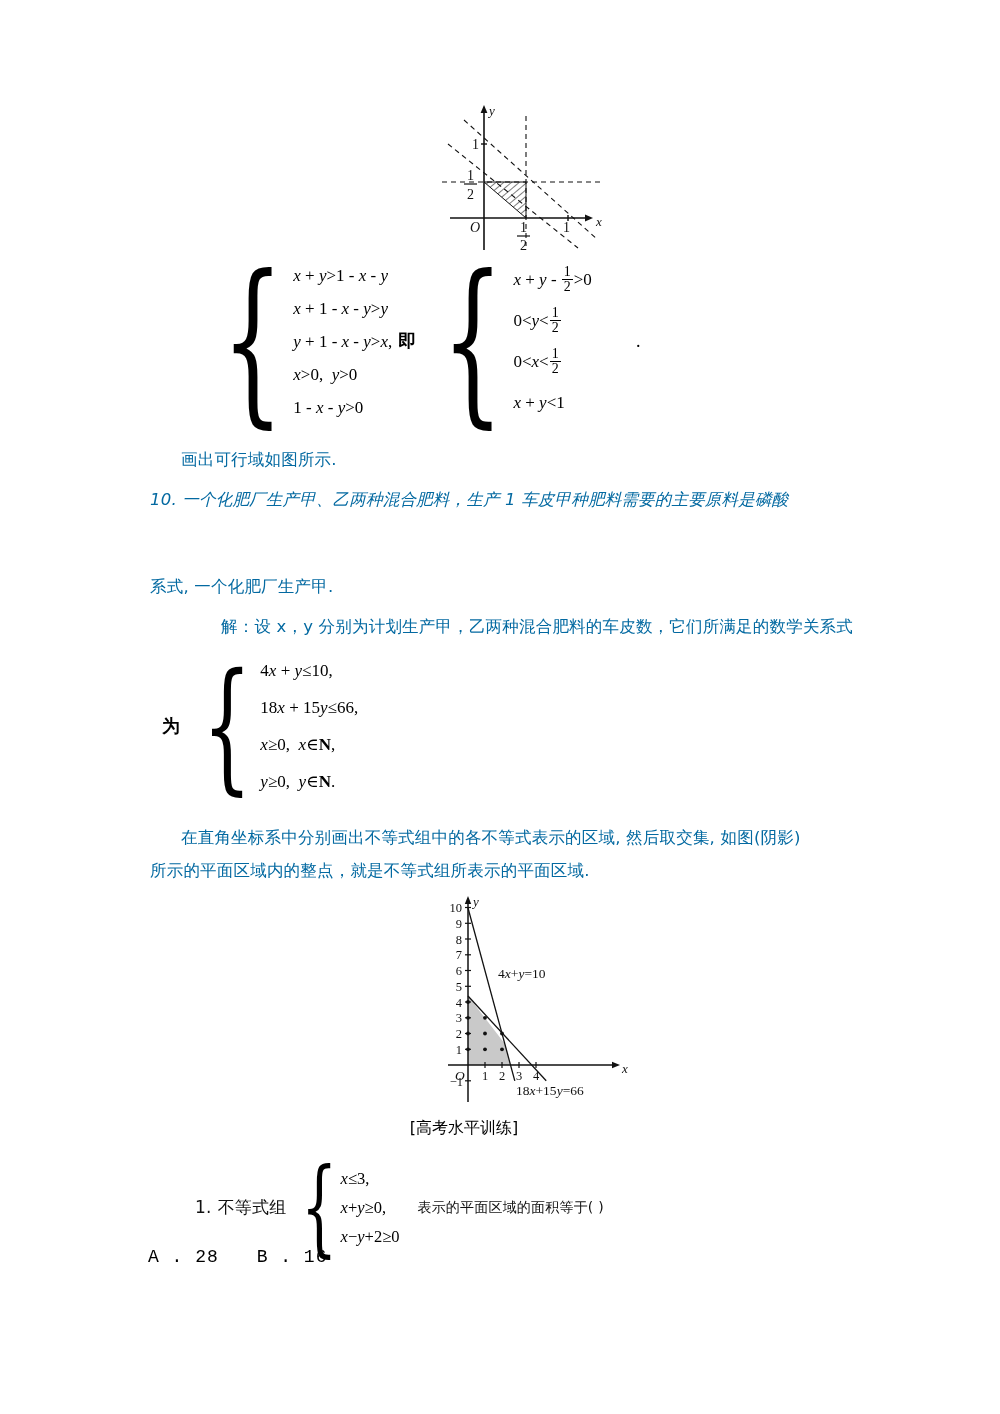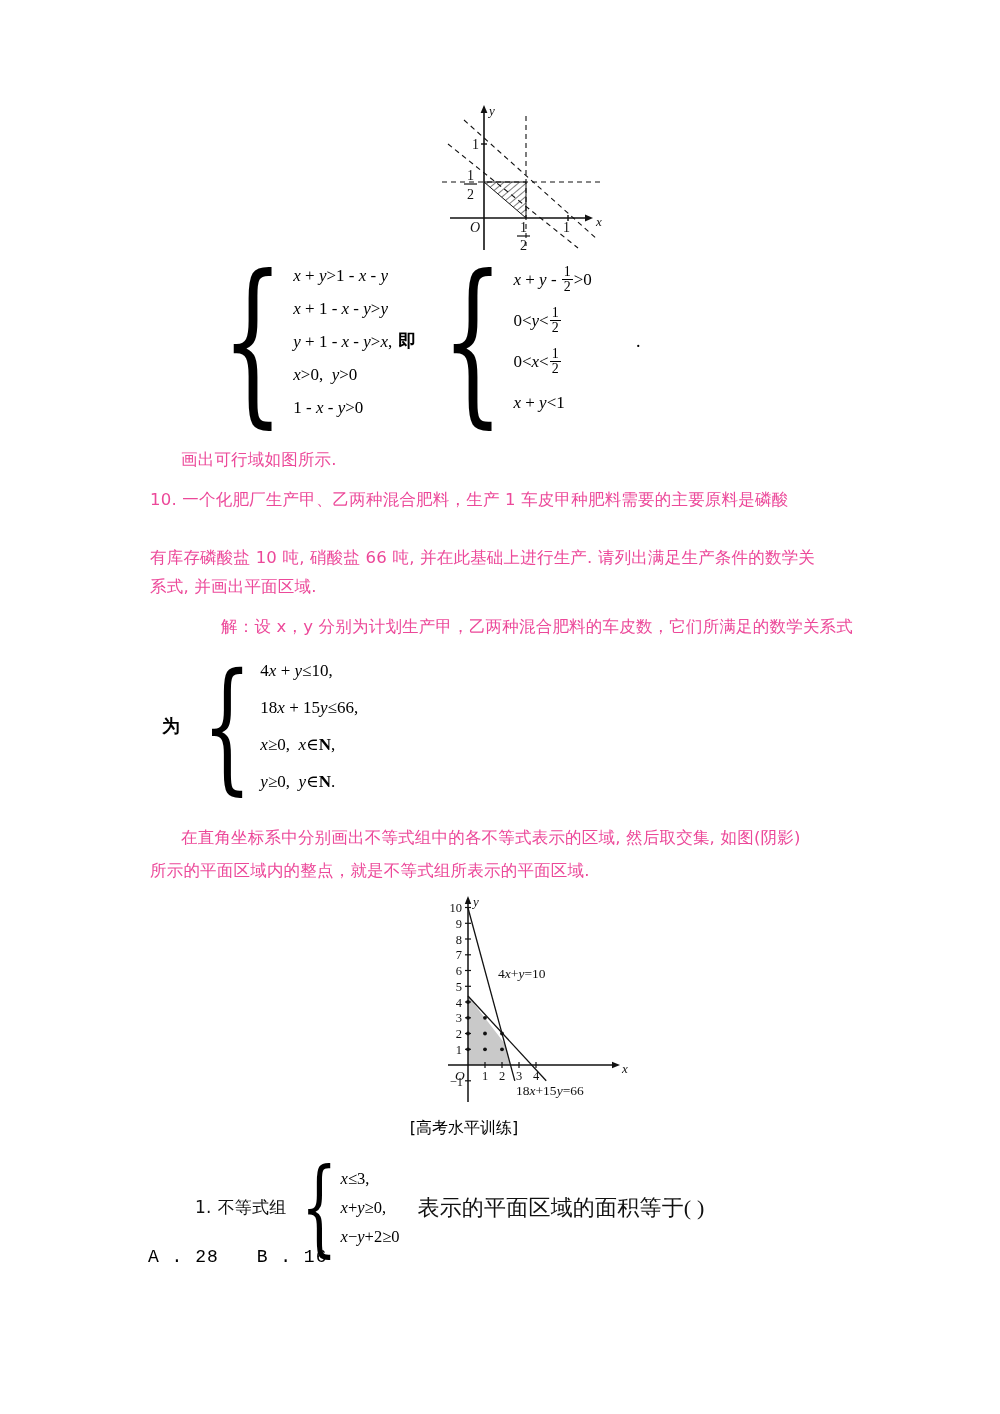--- a/index.html
+++ b/index.html
@@ -32,21 +32,21 @@
     font-family: "Liberation Serif", "DejaVu Serif", serif;
     font-style: italic;
   }
   .mathrm {
     font-family: "Liberation Serif", "DejaVu Serif", serif;
     font-style: normal;
   }
 
   .para {
     position: absolute;
-    color: #ec4899;
+    color: #0369a1;
   }
 
   
   .system {
     position: absolute;
     display: flex;
     align-items: center;
   }
   .sys-label {
     font-family: "DejaVu Sans", "Liberation Sans", sans-serif;
@@ -200,23 +200,22 @@
       </div>
       <div class="row">
         <span class="mathit">x</span>&nbsp;+&nbsp;<span class="mathit">y</span>&lt;1
       </div>
     </div>
     <span style="align-self:center; margin-left:44px; font-size:18px;">.</span>
   </div>
 
   <div class="para cn" style="left:181px; top:444px; width:700px;">画出可行域如图所示.</div>
 
-  <div class="para cn" style="left:150px; top:484px; width:720px;">10. 一个化肥厂生产甲、乙两种混合肥料，生产 1 车皮甲种肥料需要的主要原料是磷酸</div>
-  <div class="para cn" style="left:150px; top:542px; width:720px;">有库存磷酸盐 10 吨, 硝酸盐 66 吨, 并在此基础上进行生产. 请列出满足生产条件的数学关</div>
-  <div class="para cn" style="left:150px; top:571px; width:720px;">系式, 并画出平面区域.</div>
+  <div class="para cn" style="left:150px; top:484px; width:720px;font-style:italic;">10. 一个化肥厂生产甲、乙两种混合肥料，生产 1 车皮甲种肥料需要的主要原料是磷酸</div>
+  <div class="para cn" style="left:150px; top:571px; width:720px;">系式, 一个化肥厂生产甲.</div>
 
   <div class="para cn" style="left:181px; top:611px; width:740px;margin-left:40px;">解：设 x，y 分别为计划生产甲，乙两种混合肥料的车皮数，它们所满足的数学关系式</div>
 
   <div class="system" style="left:162px; top:652px;">
     <span class="sys-label">为</span>
     <span class="brace" style="font-size:142px;">{</span>
     <div class="rows" style="margin-left:-12px; line-height:37px;justify-content:flex-end;">
       <div class="row">
         4<span class="mathit">x</span>&nbsp;+&nbsp;<span class="mathit">y</span>≤10,
       </div>
@@ -326,21 +325,21 @@
       <div class="row">
         <span class="mathit">x</span>≤3,
       </div>
       <div class="row">
         <span class="mathit">x</span>+<span class="mathit">y</span>≥0,
       </div>
       <div class="row">
         <span class="mathit">x</span>−<span class="mathit">y</span>+2≥0
       </div>
     </div>
-    <span class="cn" style="font-size:22px; margin-left:18px;font-family:Liberation Serif, serif;">表示的平面区域的面积等于(      )</span>
+    <span class="cn" style="font-size:14px; margin-left:18px;">表示的平面区域的面积等于(      )</span>
   </div>
 
   <div class="ans-row" style="left:148px; top:1247px;">
     <span style="margin-right:26px;">A . 28</span>
     <span>B . 16</span>
   </div>
 
 </div>
 
 </body></html>

